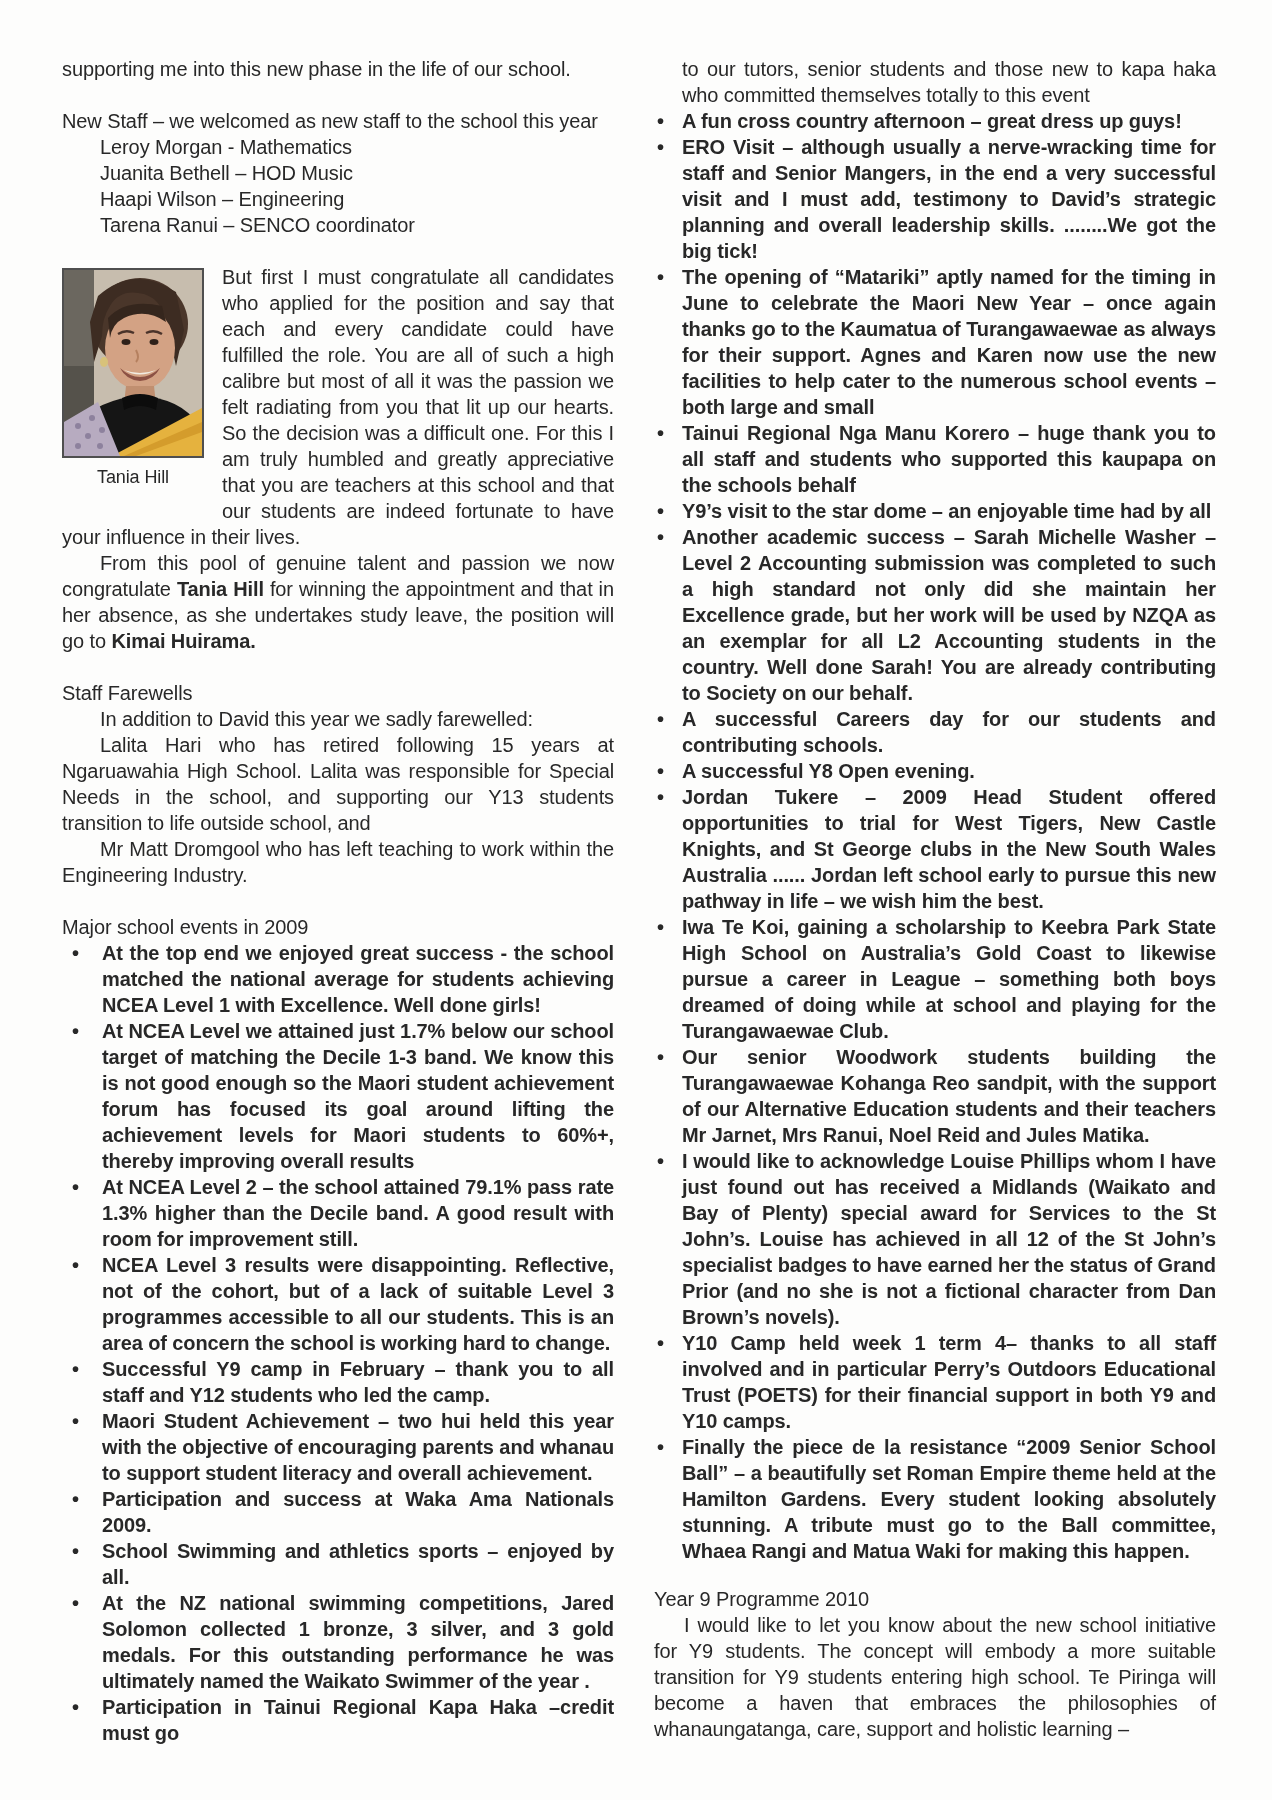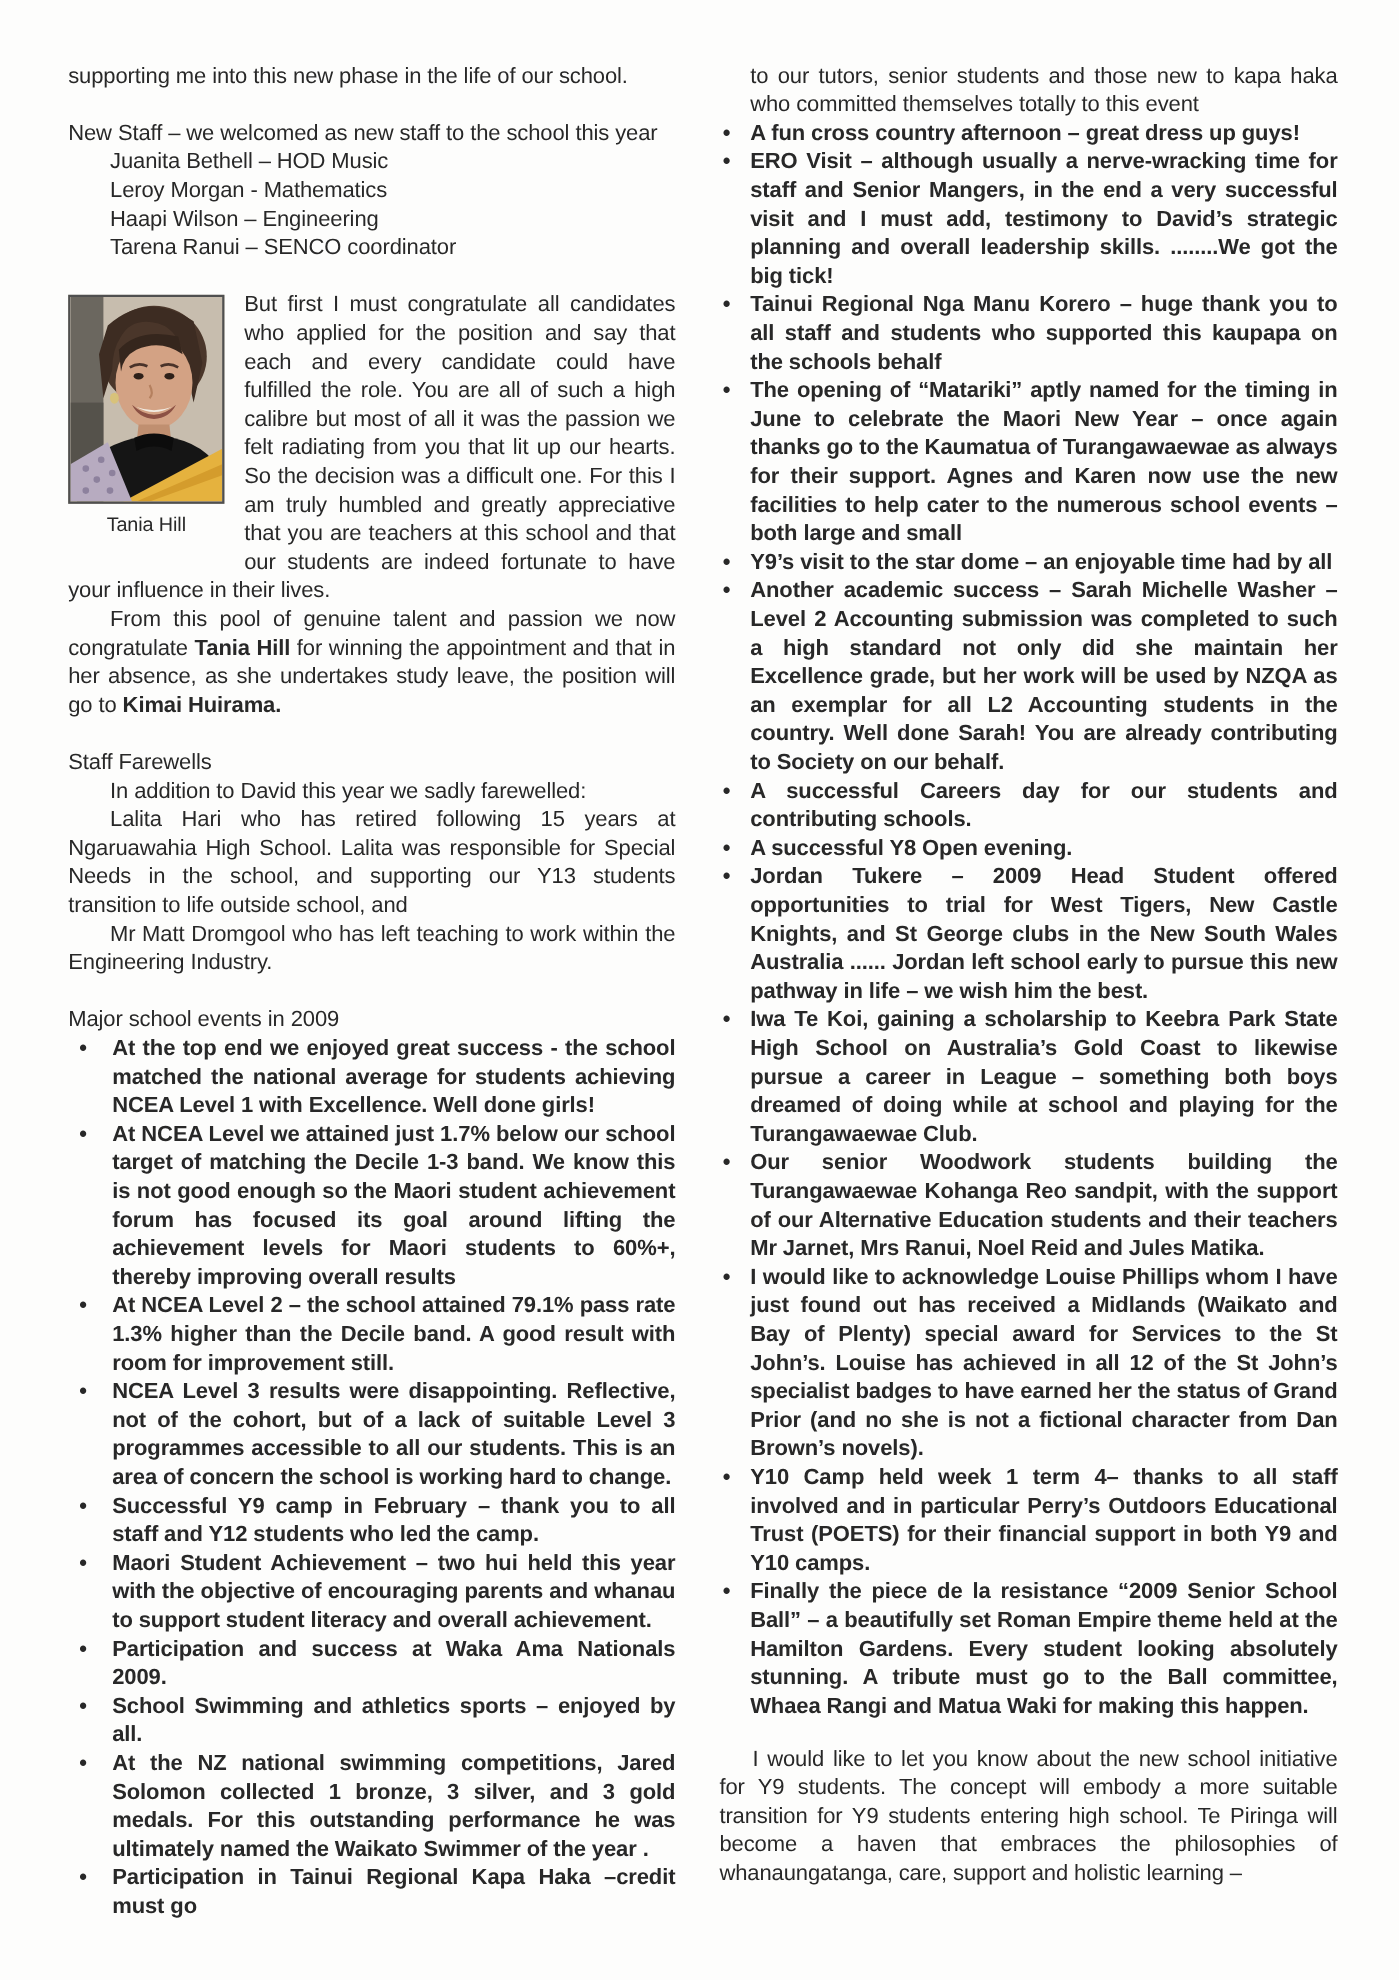--- a/index.html
+++ b/index.html
@@ -57,22 +57,22 @@
 
 <div class="page">
   <div class="columns">
 
     <div class="col-left">
       <p class="just">supporting me into this new phase in the life of our school.</p>
 
       <div class="vgap"></div>
 
       <h3 class="just">New Staff – we welcomed as new staff to the school this year</h3>
+      <p class="staff-line">Leroy Morgan - Mathematics</p>
       <p class="staff-line">Juanita Bethell – HOD Music</p>
-      <p class="staff-line">Leroy Morgan - Mathematics</p>
       <p class="staff-line">Haapi Wilson – Engineering</p>
       <p class="staff-line">Tarena Ranui – SENCO coordinator</p>
 
       <div class="vgap"></div>
 
 
       <div class="ann-section">
         <div class="photo-float">
           <div class="photo-frame">
             <svg width="138" height="186" viewBox="0 0 138 186">
@@ -133,33 +133,34 @@
         <li>At the NZ national swimming competitions,  Jared Solomon collected 1 bronze, 3 silver, and 3 gold medals.   For this outstanding performance he was ultimately named the Waikato Swimmer of the year .</li>
         <li>Participation in Tainui Regional Kapa Haka –credit must go</li>
       </ul>
     </div>
 
     <div class="col-right">
       <p class="just cont">to our tutors, senior students and those new to kapa haka who committed themselves totally to this event</p>
       <ul class="bullets">
         <li>A fun cross country afternoon – great dress up guys!</li>
         <li>ERO Visit – although usually a nerve-wracking time for staff and Senior Mangers, in the end a very successful visit and I must add, testimony to David’s strategic planning and overall leadership skills.  ........We got the big tick!</li>
+        <li>The opening of “Matariki” aptly named for the timing in June to celebrate the Maori New Year – once again thanks go to the Kaumatua of Turangawaewae as always for their support.  Agnes and Karen now use the new facilities to help cater to the numerous school events – both large and small</li>
         <li>Tainui Regional Nga Manu Korero – huge thank you to all staff and students who supported this kaupapa on the schools behalf</li>
-        <li>The opening of “Matariki” aptly named for the timing in June to celebrate the Maori New Year – once again thanks go to the Kaumatua of Turangawaewae as always for their support.  Agnes and Karen now use the new facilities to help cater to the numerous school events – both large and small</li>
         <li>Y9’s visit to the star dome – an enjoyable time had by all</li>
         <li>Another academic success – Sarah Michelle Washer – Level 2 Accounting submission was completed to such a high standard not only did she maintain her Excellence grade, but her work will be used by NZQA as an exemplar for all L2 Accounting students in the country.  Well done Sarah! You are already contributing to Society on our behalf.</li>
         <li>A successful Careers day for our students and contributing schools.</li>
         <li>A successful Y8 Open evening.</li>
         <li>Jordan Tukere – 2009 Head Student  offered opportunities to trial for West Tigers, New Castle Knights, and St George clubs in the New South Wales Australia ...... Jordan left school early to pursue this new pathway in life – we wish him the best.</li>
         <li>Iwa Te Koi, gaining a scholarship to Keebra Park State High School on Australia’s Gold Coast to likewise pursue a career in League – something both boys dreamed of doing while at school and playing for the Turangawaewae Club.</li>
         <li>Our senior Woodwork students building the Turangawaewae Kohanga Reo sandpit, with the support of our Alternative Education students and their teachers Mr Jarnet, Mrs Ranui, Noel Reid and Jules Matika.</li>
         <li>I would like to acknowledge Louise Phillips whom I have just found out has received a Midlands (Waikato and Bay of Plenty) special award for Services to the St John’s.  Louise has achieved in all 12 of the St John’s specialist badges to have earned her the status of Grand Prior (and no she is not a fictional character from Dan Brown’s novels).</li>
         <li>Y10 Camp held week 1 term 4– thanks to all staff involved and in particular Perry’s Outdoors Educational Trust (POETS) for their financial support in both Y9 and Y10 camps.</li>
         <li>Finally the piece de la resistance “2009 Senior School Ball” – a beautifully set Roman Empire theme held at the Hamilton Gardens.  Every student looking absolutely stunning.  A tribute must go to the Ball committee, Whaea Rangi and Matua Waki for making this happen.</li>
       </ul>
 
       <div class="vgap-sm"></div>
 
+      <h3>Year 9 Programme 2010</h3>
       <p class="just indent-sm">I would like to let you know about the new school initiative for Y9 students. The concept will embody a more suitable transition for Y9 students entering high school.  Te Piringa will become a haven that embraces the philosophies of whanaungatanga, care, support and holistic learning    –</p>
     </div>
 
   </div>
 </div>
 
 </body></html>

